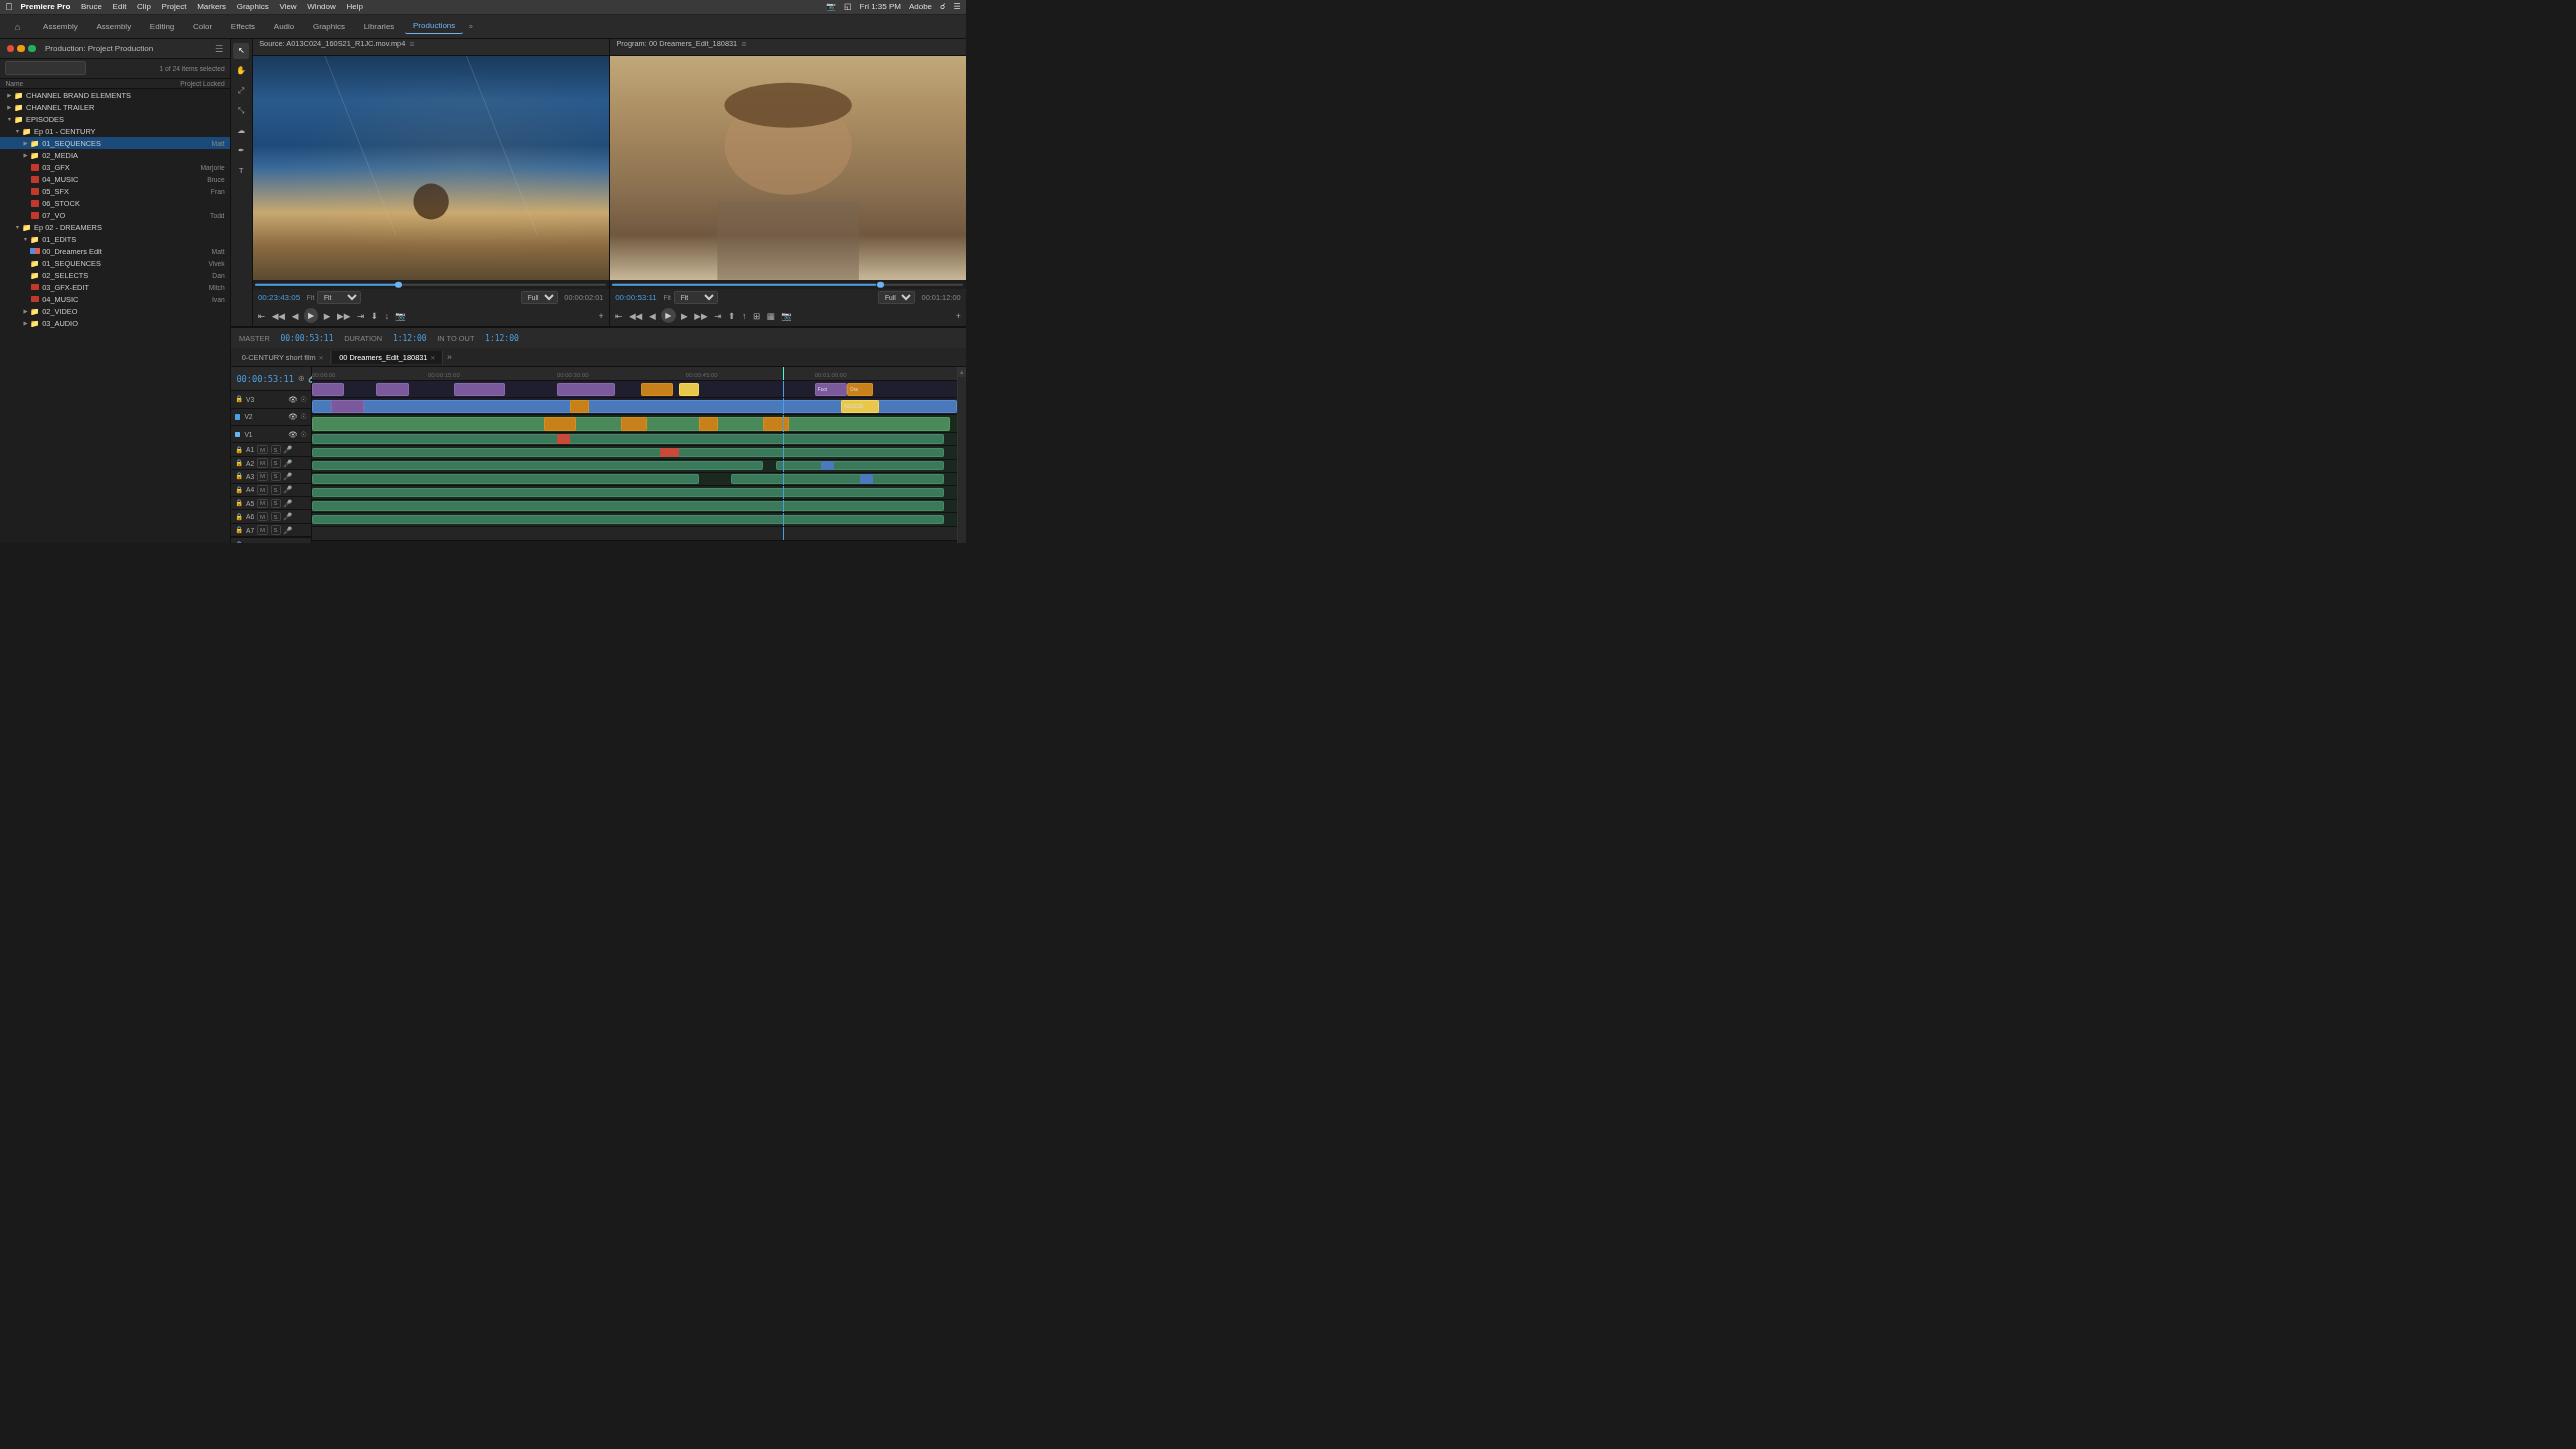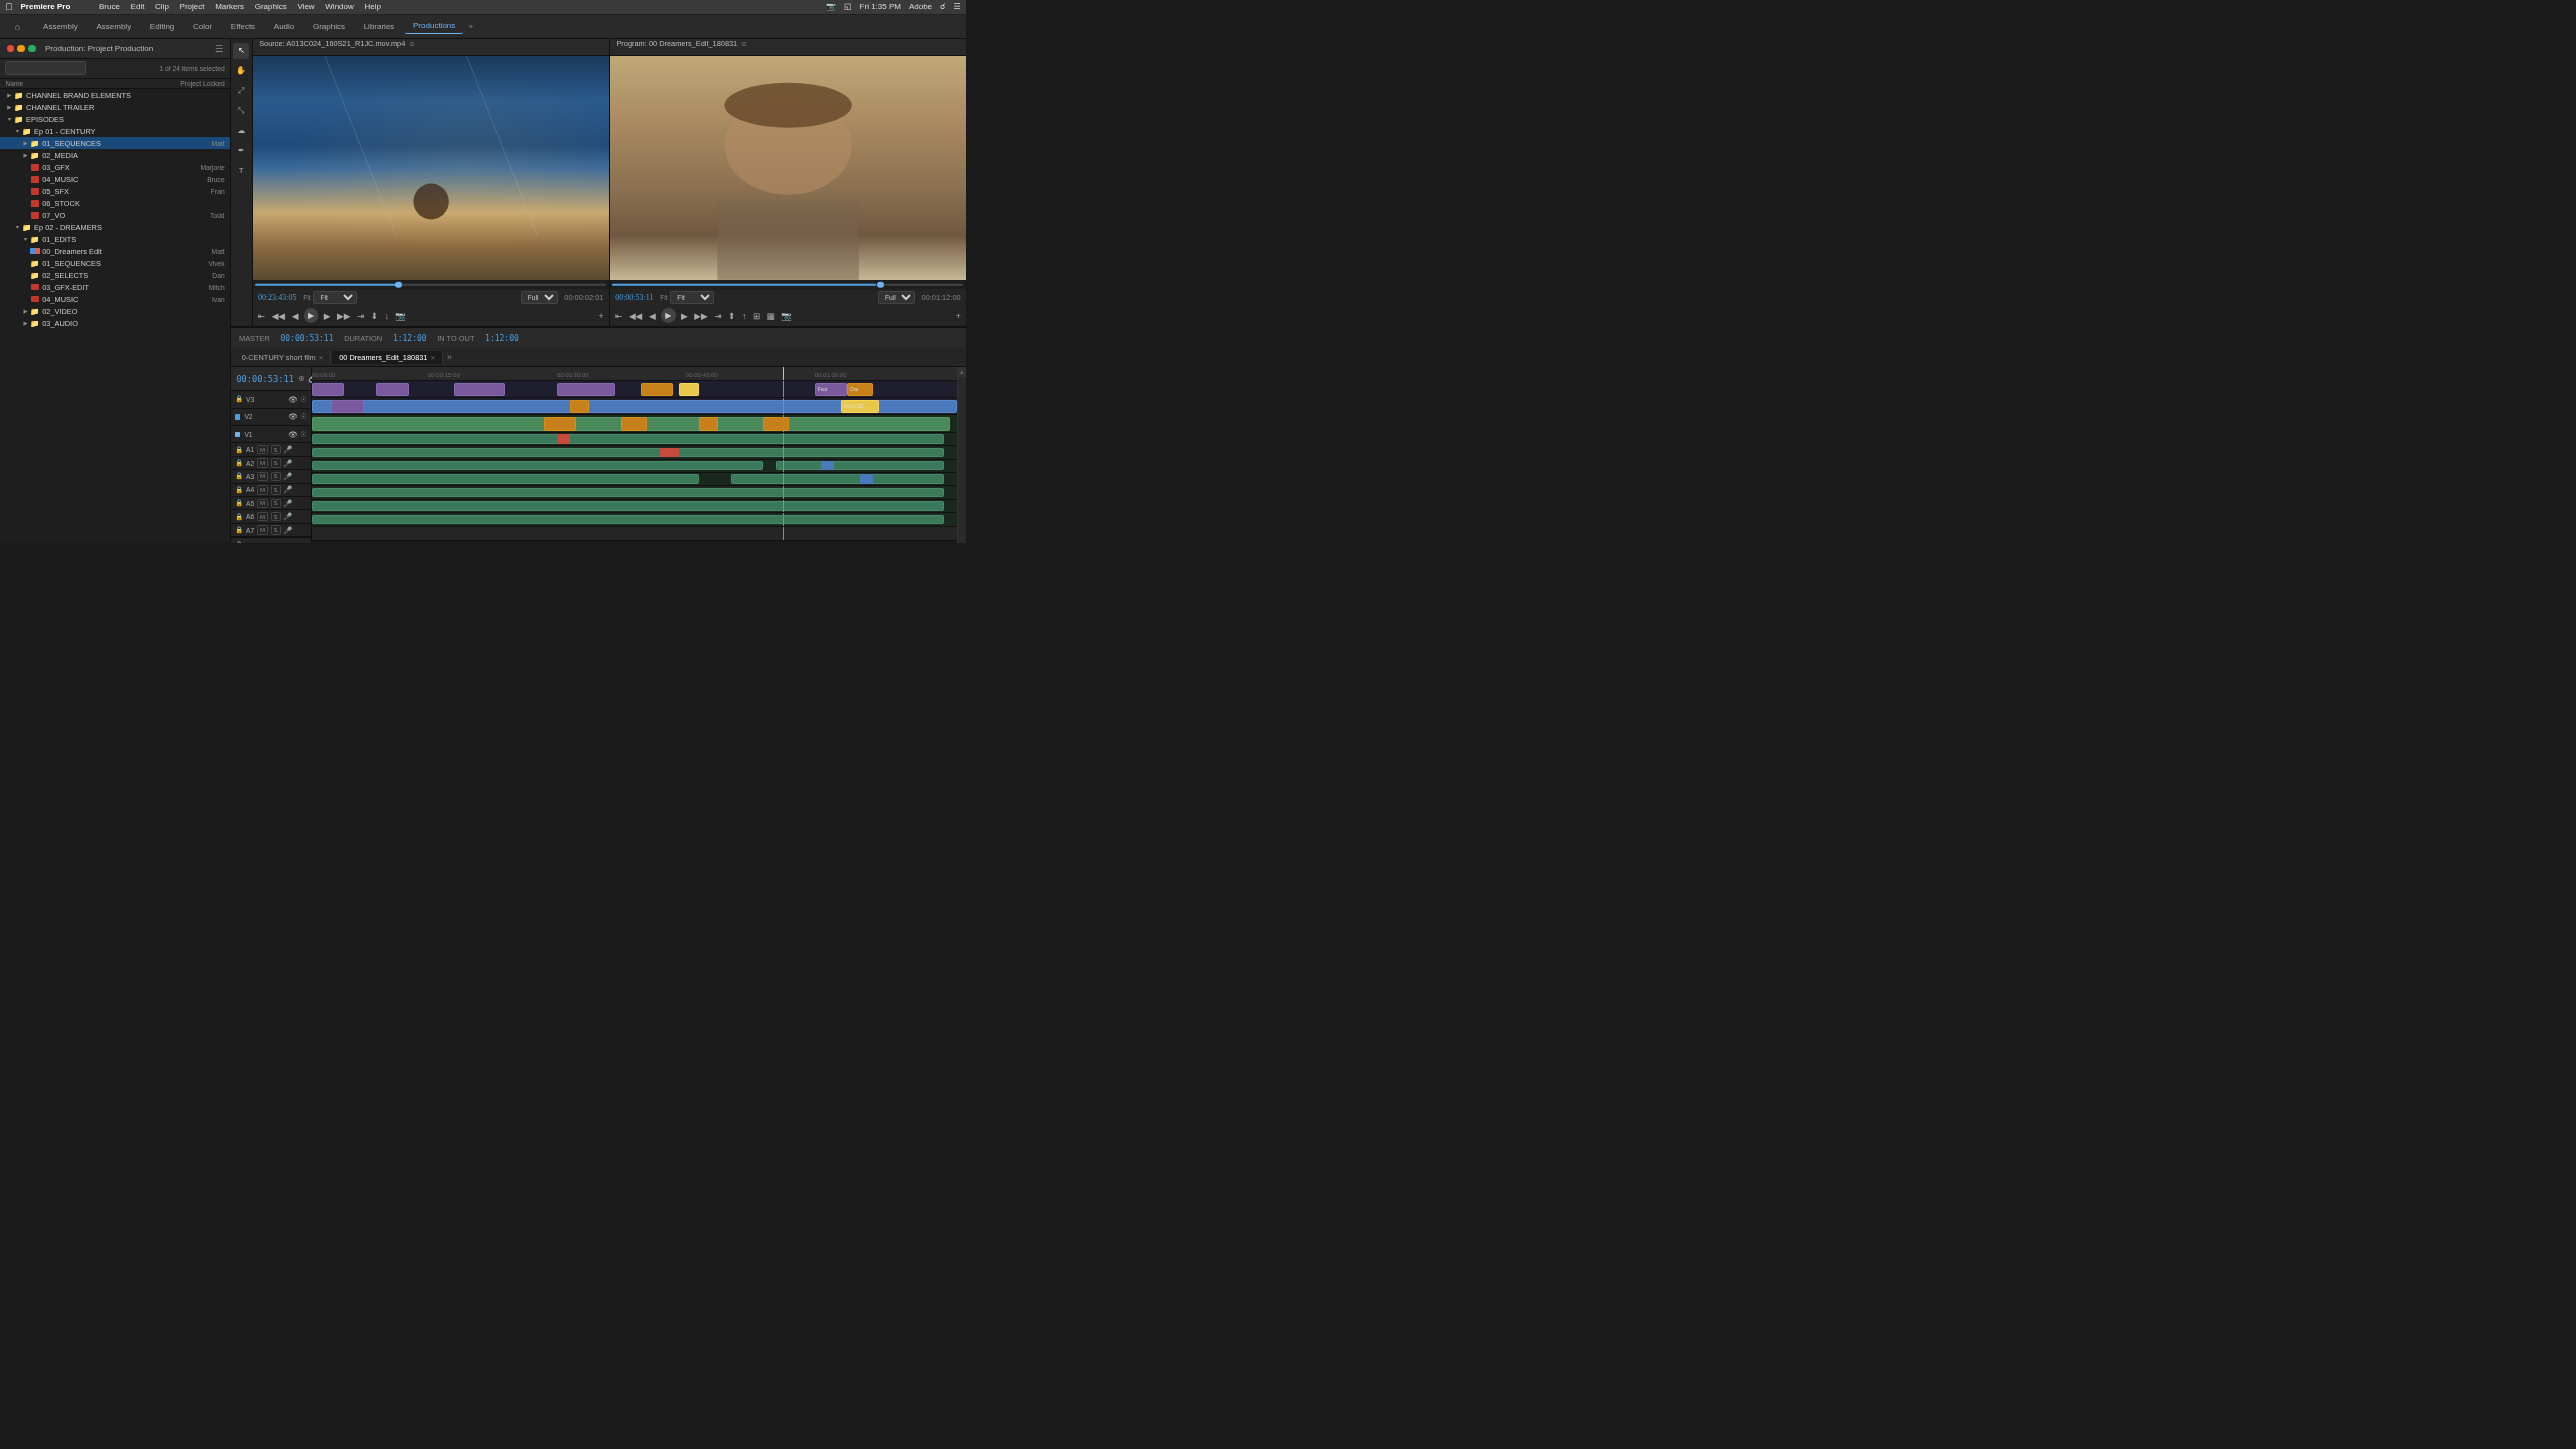--- a/index.html
+++ b/index.html
@@ -25,21 +25,21 @@
     }
     .menubar-apple {
       font-size: 9.4px;
       margin-right: 5.4px;
       color: #fff;
     }
     .menubar-appname {
       font-weight: bold;
       font-size: 8px;
       color: #fff;
-      margin-right: 22px;
+      margin-right: 4px;
     }
     .menubar-item {
       font-size: 8px;
       color: #ddd;
       padding: 0 4px;
       cursor: pointer;
     }
     .menubar-right {
       margin-left: auto;
       display: flex;
@@ -405,21 +405,21 @@
     .monitor-controls {
       background: #252525;
       padding: 2px 5.4px;
       display: flex;
       align-items: center;
       gap: 2.7px;
     }
     .tc-display {
       font-size: 8px;
       color: #4a9fe0;
-      font-family: Liberation Serif, serif;
+      font-family: Liberation Sans, sans-serif;
       text-align: center;
     }
     .fit-select {
       background: #333;
       border: 0.7px solid #444;
       color: #ccc;
       font-size: 6.7px;
       padding: 0.7px 2px;
       border-radius: 1.3px;
       cursor: pointer;

